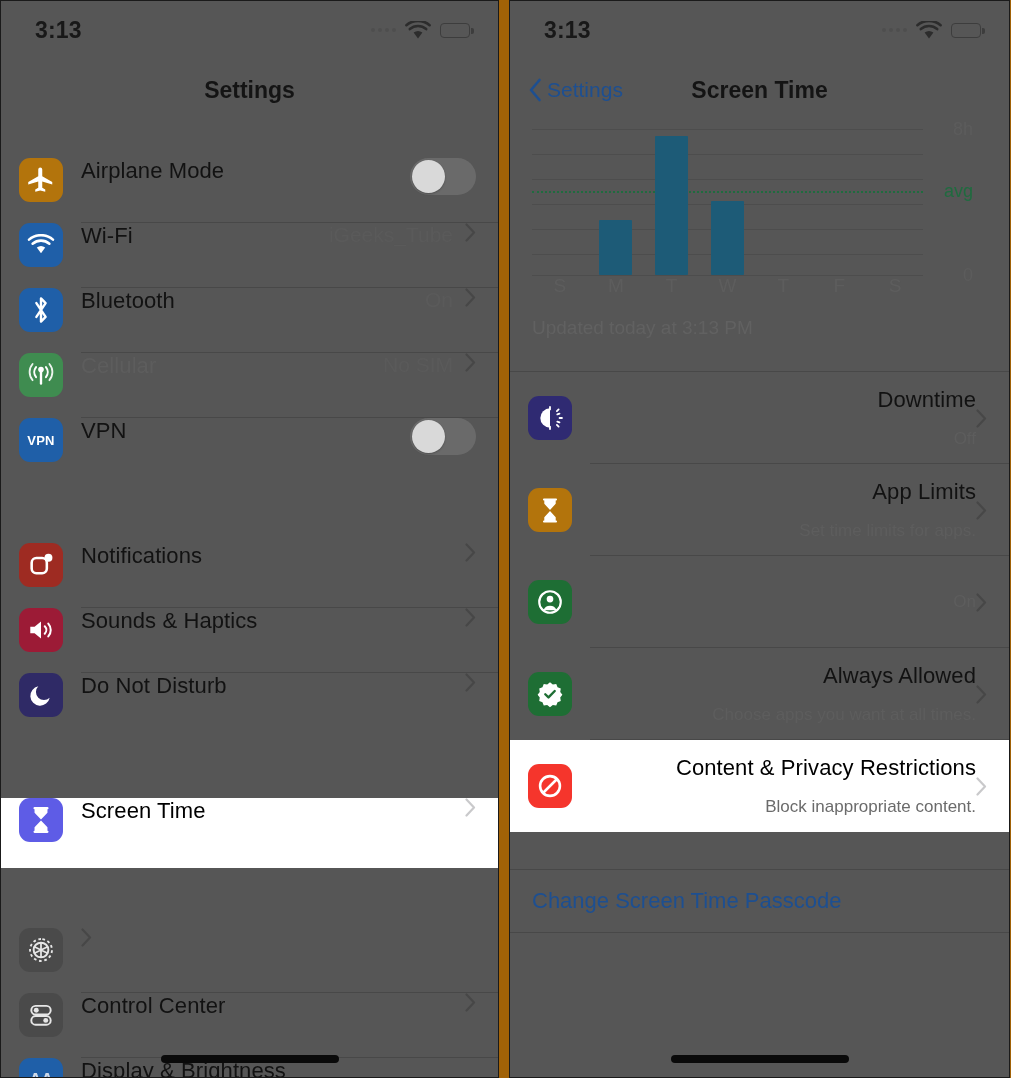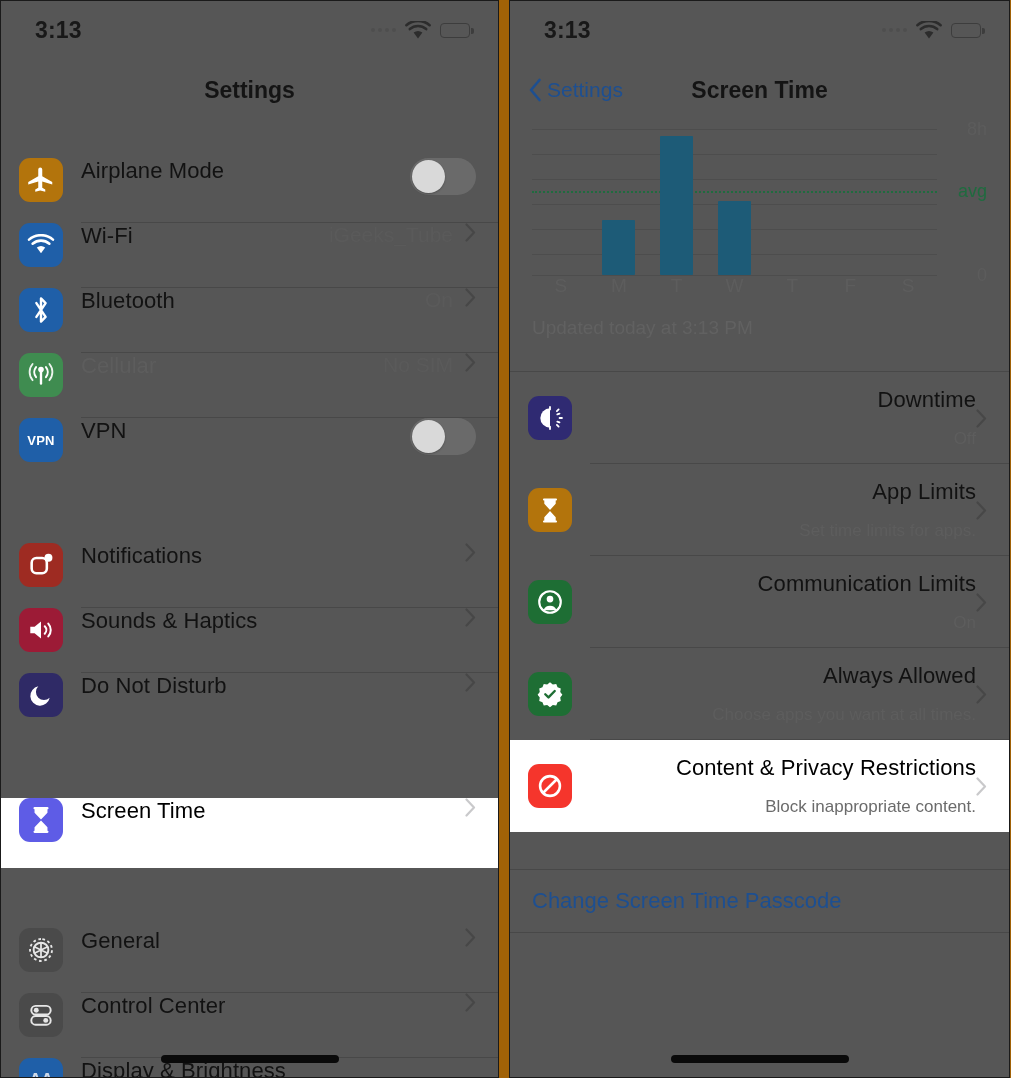--- a/index.html
+++ b/index.html
@@ -213,21 +213,21 @@
     position: absolute; left: 0; right: 0; height: 1px;
     background: rgba(0,0,0,.16);
   }
   .link-row .sep-top { top: 0; }
   .link-row .sep-bot { bottom: 0; }
 
   
   .chart-wrap {
     position: relative;
     height: 180px;
-    padding: 8px 2px 0 0;
+    padding: 8px 16px 0 0;
   }
   .chart {
     position: relative;
     height: 172px;
     margin: 0 8px 0 22px;
   }
   .grid-line {
     position: absolute;
     left: 0; right: 62px;
     height: 1px;
@@ -461,21 +461,20 @@
 
     <div class="section">
       <div class="row">
         <span class="appicon" style="background:#4a4a4a">
           <svg width="28" height="28" viewBox="0 0 24 24">
               <path d="M12 2.6 a9.4 9.4 0 1 0 0 18.8 a9.4 9.4 0 1 0 0-18.8Z" fill="none" stroke="#e6e6e6" stroke-width="1.6" stroke-dasharray="2.3 2.3"></path>
               <circle cx="12" cy="12" r="6.3" fill="none" stroke="#e6e6e6" stroke-width="1.7"></circle>
               <path d="M12 5.8 v12.4 M5.9 9 l12.2 6 M5.9 15 l12.2-6" stroke="#e6e6e6" stroke-width="1.5"></path>
             </svg>
         </span>
-        <span class="row-label">General</span>
         <svg class="chev" viewBox="0 0 11 19">
             <path d="M1.5 1.5 L9 9.5 L1.5 17.5" stroke="#3b3b3b" stroke-width="2.2" fill="none" stroke-linecap="round" stroke-linejoin="round"></path>
           </svg>
         <span class="sep"></span>
       </div>
 
       <div class="row">
         <span class="appicon" style="background:#4a4a4a">
           <svg width="28" height="28" viewBox="0 0 26 26">
               <rect x="4" y="4.5" width="18" height="8" rx="4" fill="none" stroke="#e6e6e6" stroke-width="1.8"></rect>
@@ -631,21 +630,20 @@
 
       <div class="row two">
         <span class="appicon" style="background:#1e6e34">
           <svg width="28" height="28" viewBox="0 0 26 26">
               <circle cx="13" cy="13" r="10" fill="none" stroke="#fff" stroke-width="2"></circle>
               <circle cx="13" cy="10.3" r="3.1" fill="#fff"></circle>
               <path d="M6.9 20.6 a6.6 6.6 0 0 1 12.2 0" fill="#fff"></path>
             </svg>
         </span>
         <span class="textwrap">
-          <span class="row-label">Communication Limits</span>
           <span class="sub">On</span>
         </span>
         <svg class="chev" viewBox="0 0 11 19">
             <path d="M1.5 1.5 L9 9.5 L1.5 17.5" stroke="#3b3b3b" stroke-width="2.2" fill="none" stroke-linecap="round" stroke-linejoin="round"></path>
           </svg>
         <span class="sep"></span>
       </div>
 
       <div class="row two">
         <span class="appicon" style="background:#1e6e34">

